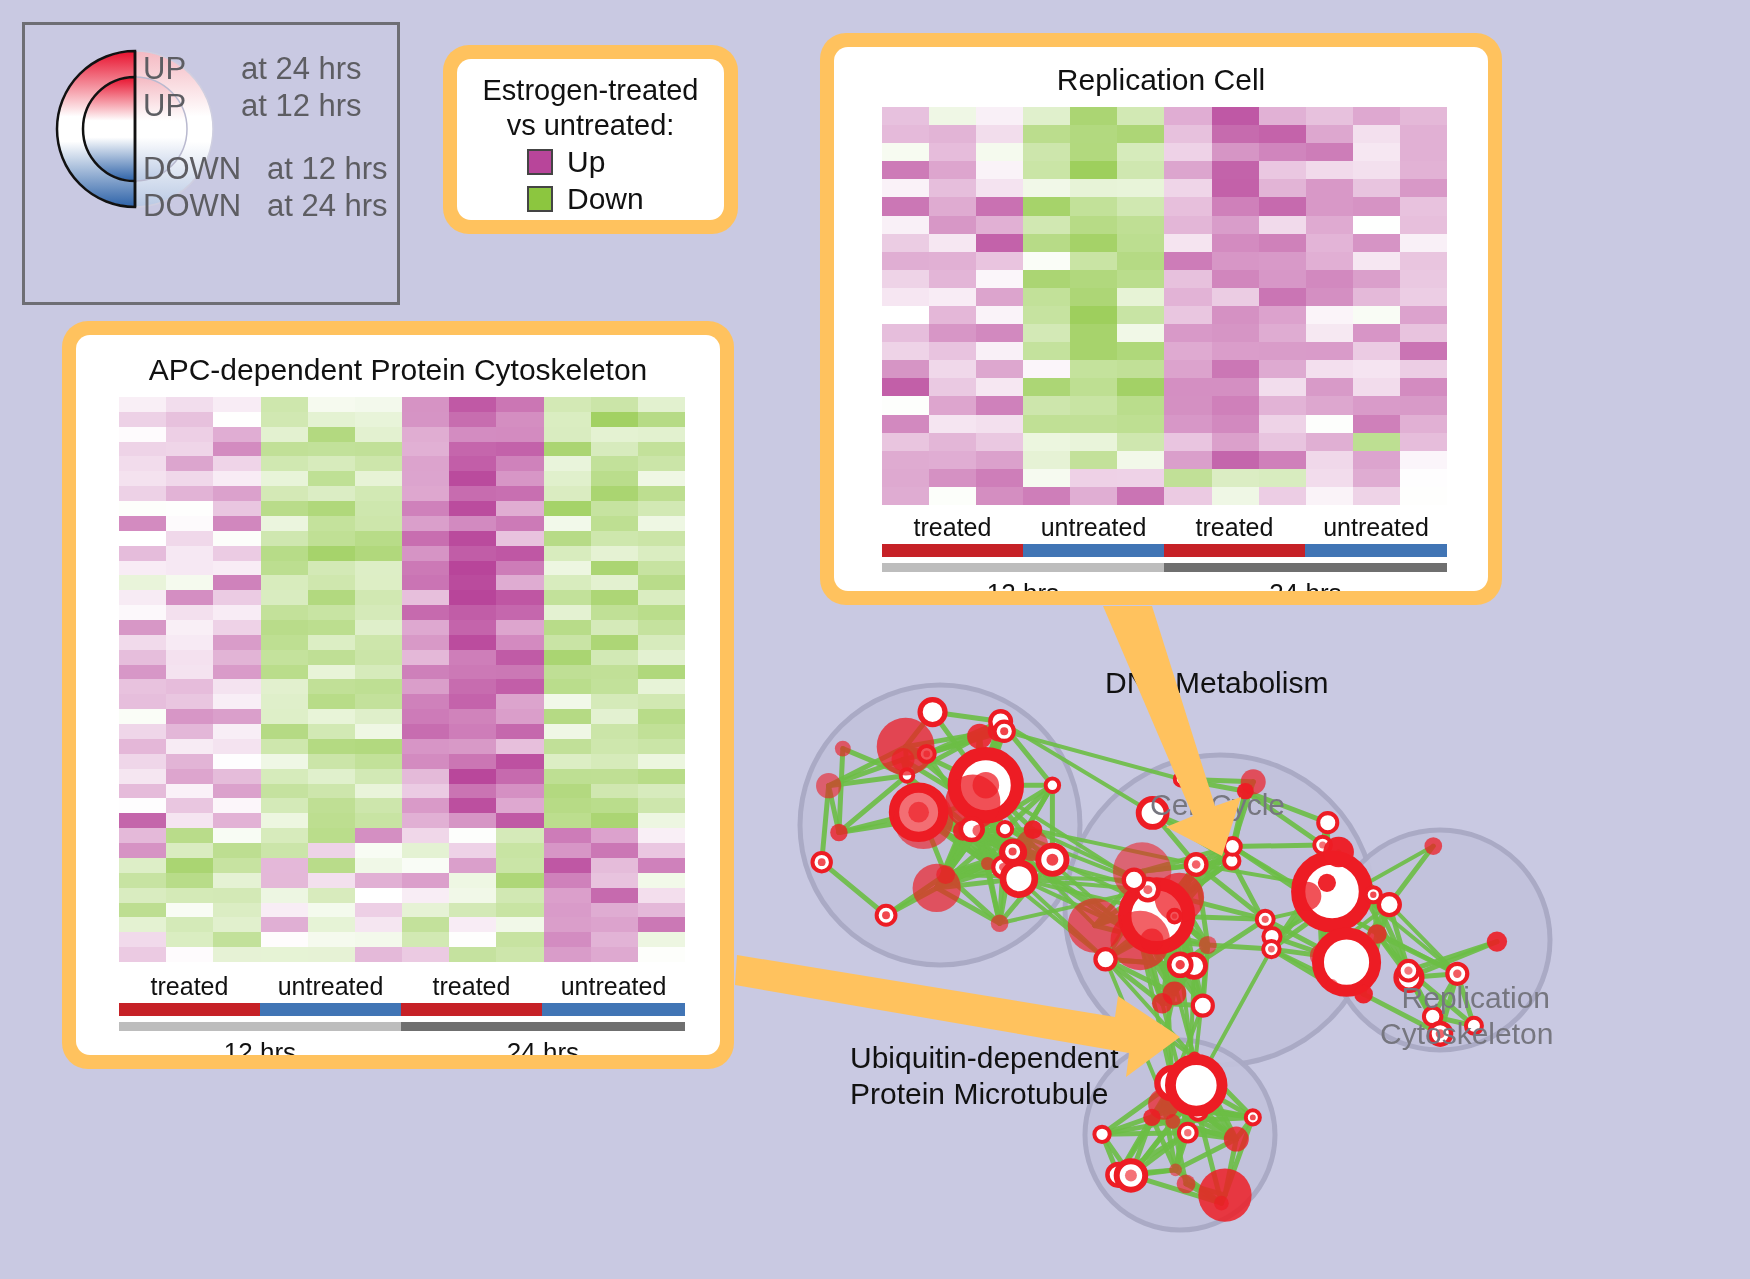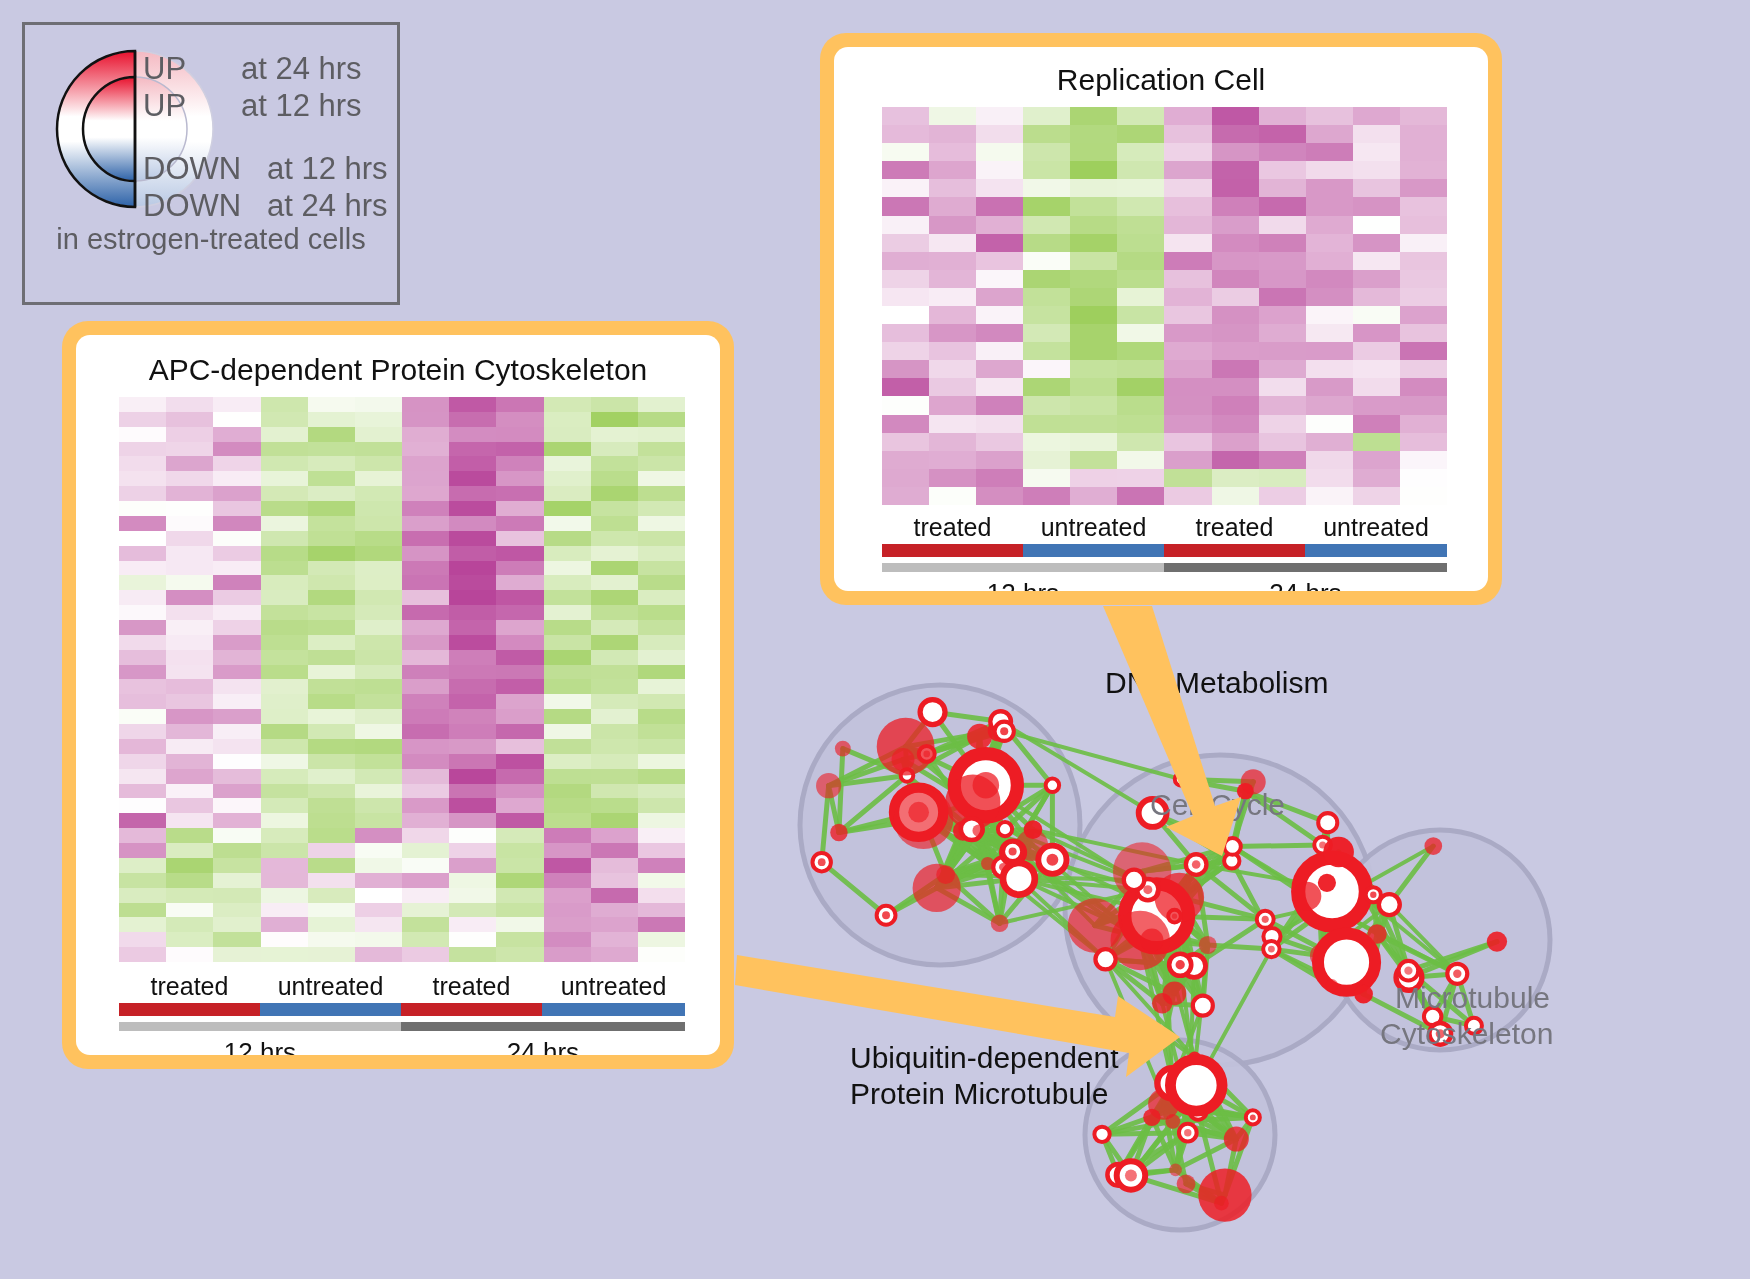--- a/index.html
+++ b/index.html
@@ -106,24 +106,39 @@
     <div class="key-row" style="left:118px;top:63px;">UP</div>
     <div class="key-lbl" style="left:216px;top:63px;">at 12 hrs</div>
 
     <div class="key-row" style="left:118px;top:126px;">DOWN</div>
     <div class="key-lbl" style="left:242px;top:126px;">at 12 hrs</div>
 
     <div class="key-row" style="left:118px;top:163px;">DOWN</div>
     <div class="key-lbl" style="left:242px;top:163px;">at 24 hrs</div>
 
     <div id="key-foot">
-      <div>in estrogen-treated cells</div>
     </div>
   </div>
 
+  <div class="panel" id="legend-panel">
+    <div class="panel-inner">
+      <div id="legend-head">
+        <div>Estrogen-treated</div>
+        <div>vs untreated:</div>
+      </div>
+      <div class="legend-item" style="left:70px;top:88px;">
+        <span class="legend-sw" id="sw-up" style="background: rgb(184, 69, 154);"></span>
+        <span class="legend-txt">Up</span>
+      </div>
+      <div class="legend-item" style="left:70px;top:125px;">
+        <span class="legend-sw" id="sw-down" style="background: rgb(140, 198, 63);"></span>
+        <span class="legend-txt">Down</span>
+      </div>
+    </div>
+  </div>
 
   <div class="panel" id="repfork-panel">
     <div class="panel-inner">
       <div class="panel-title" style="top:16px;">Replication Cell</div>
 
       <div class="hm-wrap" id="hm-rf" style="left:48px;top:60px;width:565px;height:398px;">
         <div class="hm" id="grid-rf" style="grid-template-columns: repeat(12, 1fr); grid-template-rows: repeat(22, 1fr);">
             <i style="background:rgb(231,193,222)"></i>
             <i style="background:rgb(239,247,229)"></i>
             <i style="background:rgb(249,240,247)"></i>
@@ -1494,21 +1509,21 @@
           <circle cx="392.4734787415505" cy="473.3645215468394" r="15.106872343138093" fill="none" stroke="#ed1c24" stroke-width="6.3448863841179985"></circle>
           <circle cx="444.9439484624329" cy="585.0874441893887" r="26.674379817326553" fill="#ed1c24" opacity="0.8448255801704363"></circle>
           <circle cx="441.4051662005571" cy="593.1272680479409" r="7.345073015836533" fill="#ed1c24" opacity="0.643343125320098"></circle>
           <circle cx="416.24008016621536" cy="475.3607560090352" r="25.82089864858426" fill="#fff"></circle>
           <circle cx="416.24008016621536" cy="475.3607560090352" r="25.82089864858426" fill="none" stroke="#ed1c24" stroke-width="10.84477743240539"></circle>
         </g>
       </svg>
 
     <div class="net-label net-dark" style="left:325px;top:55px;">DNA Metabolism</div>
     <div class="net-label net-gray" style="left:370px;top:177px;">Cell Cycle</div>
-    <div class="net-label net-gray" style="left:600px;top:370px;text-align:right;width:170px;">Microtubule
+    <div class="net-label net-gray" style="left:600px;top:370px;text-align:right;width:170px;">Replication
 Cytoskeleton</div>
     <div class="net-label net-dark" style="left:70px;top:430px;">Ubiquitin-dependent
 Protein Microtubule</div>
   </div>
 
   <svg class="stage" style="pointer-events:none;">
     <polygon fill="#ffc25e" points="1103,606 1152,606 1215,806 1241,797 1222,856 1166,827 1193,816"></polygon>
     <polygon fill="#ffc25e" points="737,955 1115,1017 1118,996 1180,1037 1126,1077 1129,1053 735,985"></polygon>
   </svg>
 

